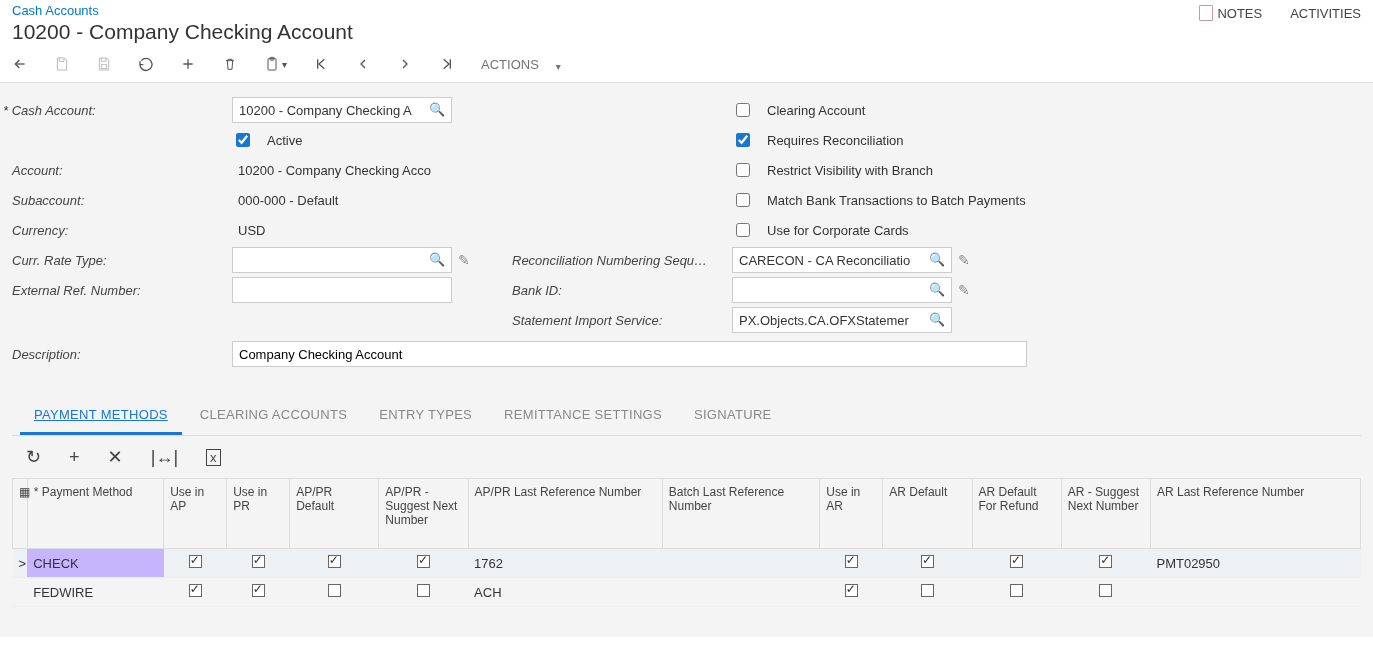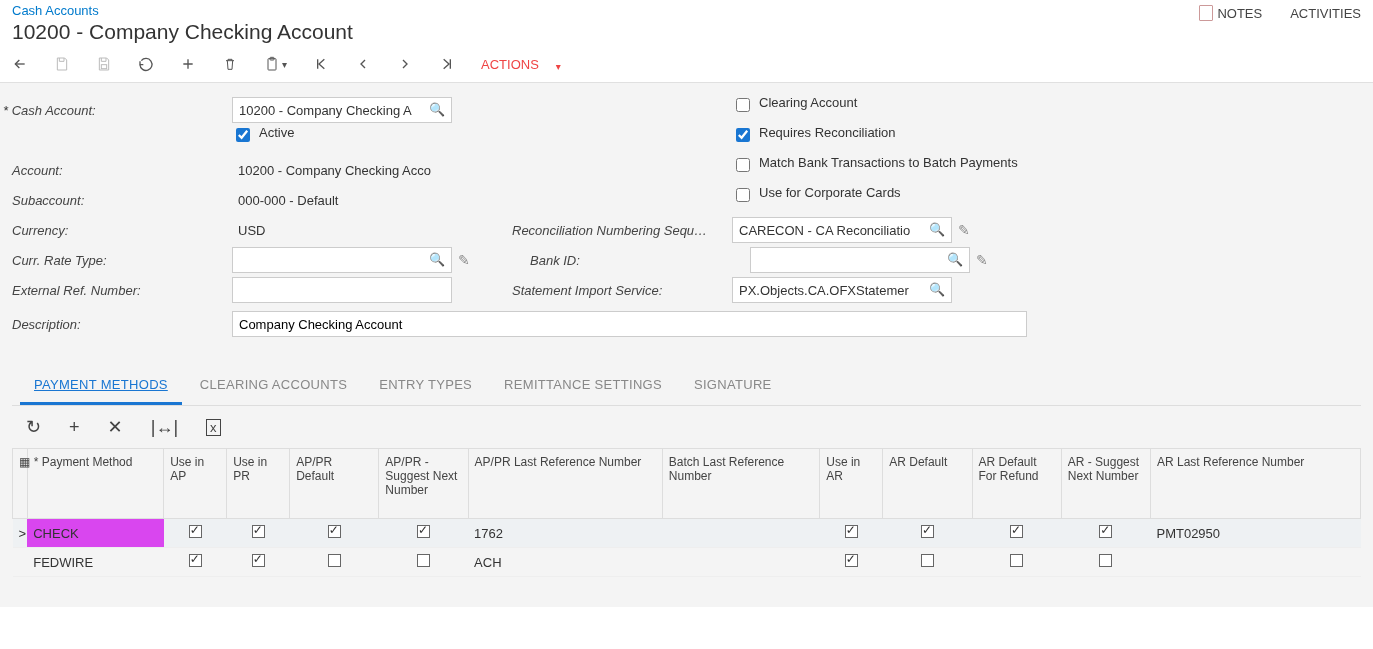--- a/index.html
+++ b/index.html
@@ -39,21 +39,21 @@
   .header-action { display: flex; align-items: center; gap: 4px; cursor:pointer; }
   .doc-icon { width:14px; height:16px; border:1px solid #c99; border-radius:1px; position:relative;}
   .toolbar {
     display: flex;
     align-items: center;
     gap: 26px;
     padding: 4px 12px 10px 12px;
   }
   .toolbar .tool { cursor:pointer; color:#555; font-size:16px; display:flex; align-items:center;}
   .toolbar .tool.disabled { color: #bbb; cursor:default;}
-  .toolbar .actions-btn { font-size:13px; color:#ef4444; display:flex; align-items:flex-end; gap:17px;}
+  .toolbar .actions-btn { font-size:13px; color:#737373; display:flex; align-items:flex-end; gap:17px;}
   .form-area {
     background: #f4f4f4;
     padding: 12px 12px 30px 12px;
     border-top: 1px solid #e0e0e0;
   }
   .form-row { display:flex; }
   .form-col { }
   .col1 { width: 500px; }
   .col2 { width: 540px; }
   .field-row { display:flex; align-items:center; min-height: 30px; }
@@ -76,21 +76,21 @@
   .pencil { margin-left:6px; color:#888; cursor:pointer; font-size:14px;}
   .readonly-val { font-size:13px; color:#333; padding-left:6px;}
   .wide-input {
     width: 795px;
     height: 26px;
     border:1px solid #ccc;
     background:#fff;
     padding: 0 6px;
     font-size:13px;
   }
-  .chk-row { display:flex; align-items:flex-start; gap:6px; min-height:30px;}
+  .chk-row { display:flex; align-items:center; gap:14px; min-height:30px;}
   .chk { width:14px; height:14px; accent-color:#1976d2;}
   .tabs {
     display:flex;
     gap: 4px;
     border-bottom: 1px solid #ddd;
     padding: 0 8px;
     margin-top: 28px;
   }
   .tab {
     padding: 10px 14px;
@@ -125,21 +125,21 @@
     vertical-align: top;
     height: 70px;
   }
   table.grid td {
     border-bottom: 1px solid #eee;
     font-size: 13px;
     padding: 6px 6px;
     text-align: left;
   }
   .rowhdr { width:14px; text-align:center; background:#f4f4f4;}
-  .selrow td:nth-child(2) { background:#d946ef;}
+  .selrow td:nth-child(2) { background:#c4b5fd;}
   .selrow td { background:#eef1f3;}
   .cellchk { text-align:center !important;}
   .gridchk {
     display:inline-block; width:13px; height:13px;
     border:1px solid #666; position:relative; background:#fff;
   }
   .gridchk.checked::after {
     content:"✓"; position:absolute; top:-3px; left:0; font-size:12px; color:#333;
   }
   .svgicon { width:16px; height:16px; }
@@ -295,36 +295,40 @@
       <div class="chk-row" style="padding-left:220px;">
         <input type="checkbox" class="chk" style="">
         <span>Clearing Account</span>
       </div>
       <div class="chk-row" style="padding-left:220px;">
         <input type="checkbox" class="chk" checked="" style="">
         <span>Requires Reconciliation</span>
       </div>
       <div class="chk-row" style="padding-left:220px;">
         <input type="checkbox" class="chk" style="">
+        <span>Restrict Visibility with Branch</span>
+      </div>
+      <div class="chk-row" style="padding-left:220px;">
+        <input type="checkbox" class="chk" style="">
         <span>Match Bank Transactions to Batch Payments</span>
       </div>
       <div class="chk-row" style="padding-left:220px;">
         <input type="checkbox" class="chk" style="">
         <span>Use for Corporate Cards</span>
       </div>
       <div class="field-row">
         <span class="label" style="width:220px;">Reconciliation Numbering Sequ…</span>
         <span class="lookup">
           <input class="text-input" value="CARECON - CA Reconciliatio" style="">
           <span class="mag">🔍</span>
         </span>
         <span class="pencil">✎</span>
       </div>
       <div class="field-row">
-        <span class="label" style="width:220px;margin-left:18px;">Bank ID:</span>
+        <span class="label" style="width:220px;">Bank ID:</span>
         <span class="lookup">
           <input class="text-input" value="" style="">
           <span class="mag">🔍</span>
         </span>
         <span class="pencil">✎</span>
       </div>
       <div class="field-row">
         <span class="label" style="width:220px;">Statement Import Service:</span>
         <span class="lookup">
           <input class="text-input" value="PX.Objects.CA.OFXStatemer" style="">

